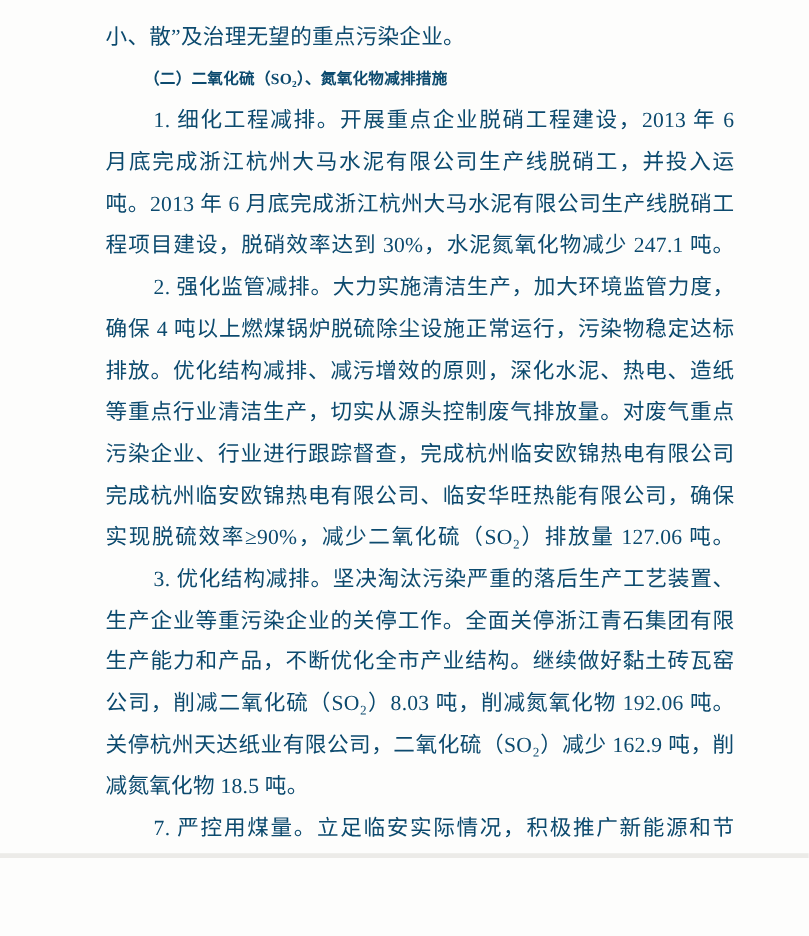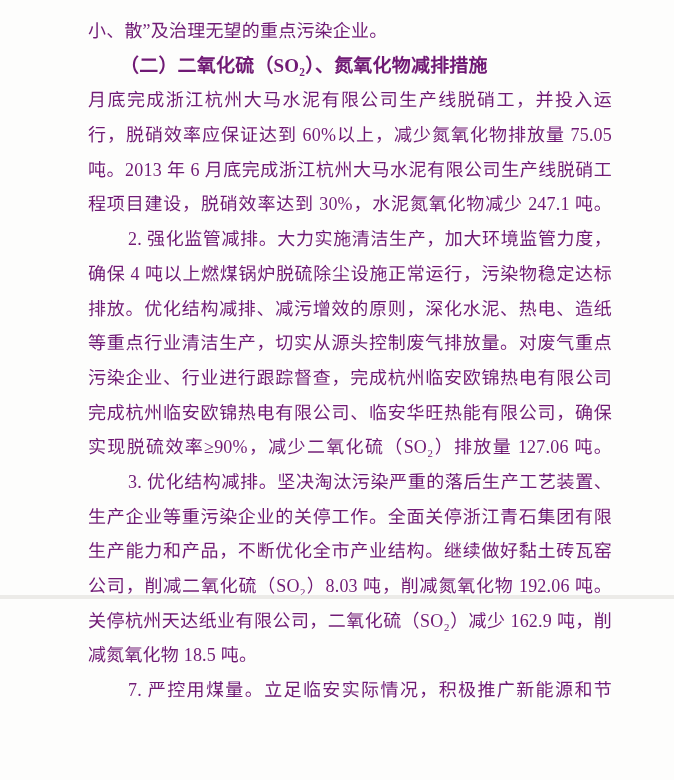--- a/index.html
+++ b/index.html
@@ -6,24 +6,24 @@
     margin: 0;
     padding: 0;
     width: 674px;
     height: 780px;
     background: #fdfdfc;
     overflow: hidden;
   }
   .page {
     position: relative;
     width: 674px;
-    height: 599px;
+    height: 715px;
     background: #fdfdfc;
     font-family: "Liberation Serif", "DejaVu Serif", serif;
-    color: #701a75;
+    color: #0c4a6e;
   }
   .text-block {
     position: absolute;
     left: 88px;
     top: 14px;
     width: 524px;
   }
   .ln {
     font-size: 18px;
     line-height: 34.7px;
@@ -33,21 +33,21 @@
     overflow: hidden;
     white-space: normal;
     letter-spacing: 0.2px;
   }
   .ln.short {
     text-align: left;
     text-align-last: left;
   }
   .ln.heading {
     font-weight: 700;
-    font-size: 19px;
+    font-size: 13px;
     text-indent: 32px;
   }
   .ln.para {
     text-indent: 40px;
   }
   .scan-edge-bottom {
     position: absolute;
     left: 0;
     bottom: 0;
     width: 674px;
@@ -55,22 +55,22 @@
     background: #ecebe8;
   }
 </style>
 </head>
 <body>
 
 <div class="page">
   <div class="text-block">
     <div class="ln short">小、散”及治理无望的重点污染企业。</div>
     <div class="ln heading short">（二）二氧化硫（SO₂）、氮氧化物减排措施</div>
+    <div class="ln para">1. 细化工程减排。开展重点企业脱硝工程建设，2013 年 6</div>
     <div class="ln">月底完成浙江杭州大马水泥有限公司生产线脱硝工，并投入运</div>
-    <div class="ln">行，脱硝效率应保证达到 60%以上，减少氮氧化物排放量 75.05</div>
     <div class="ln">吨。2013 年 6 月底完成浙江杭州大马水泥有限公司生产线脱硝工</div>
     <div class="ln">程项目建设，脱硝效率达到 30%，水泥氮氧化物减少 247.1 吨。</div>
     <div class="ln para">2. 强化监管减排。大力实施清洁生产，加大环境监管力度，</div>
     <div class="ln">确保 4 吨以上燃煤锅炉脱硫除尘设施正常运行，污染物稳定达标</div>
     <div class="ln">排放。优化结构减排、减污增效的原则，深化水泥、热电、造纸</div>
     <div class="ln">等重点行业清洁生产，切实从源头控制废气排放量。对废气重点</div>
     <div class="ln">污染企业、行业进行跟踪督查，完成杭州临安欧锦热电有限公司</div>
     <div class="ln">完成杭州临安欧锦热电有限公司、临安华旺热能有限公司，确保</div>
     <div class="ln">实现脱硫效率≥90%，减少二氧化硫（SO₂）排放量 127.06 吨。</div>
     <div class="ln para">3. 优化结构减排。坚决淘汰污染严重的落后生产工艺装置、</div>

